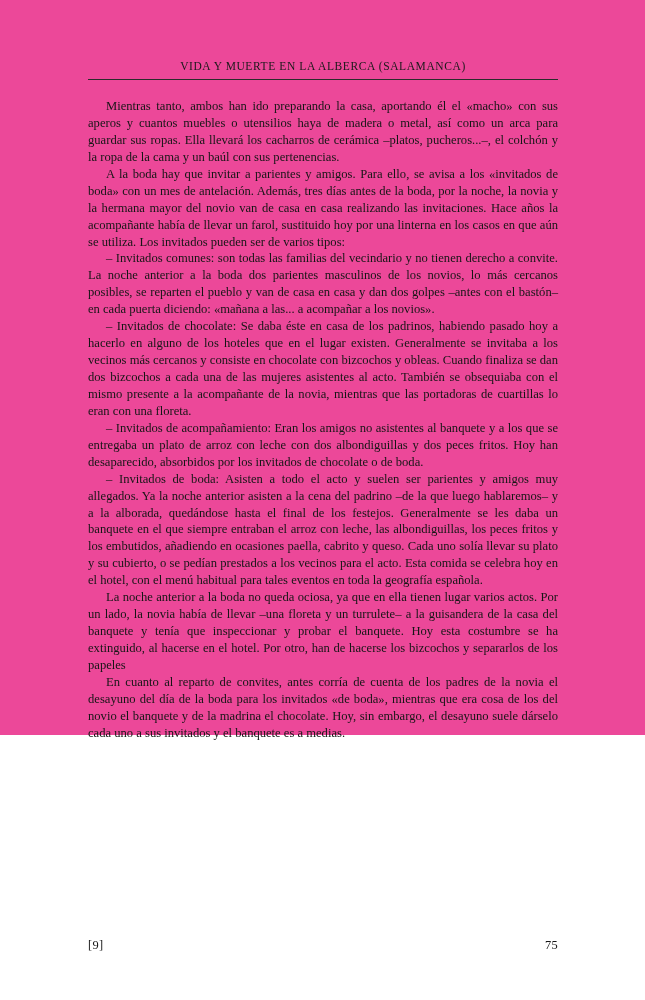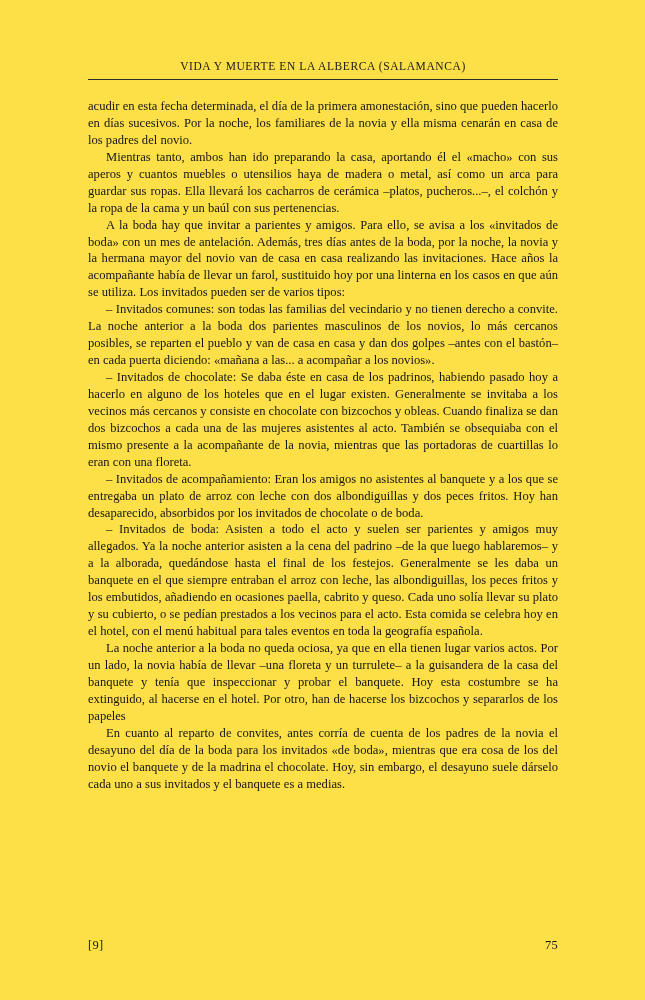--- a/index.html
+++ b/index.html
@@ -12,22 +12,22 @@
     height: 1000px;
     font-family: "Liberation Serif", serif;
     color: #1a1a1a;
     position: relative;
     overflow: hidden;
   }
   .page {
     position: absolute;
     left: 0; top: 0;
     width: 645px;
-    height: 1000px;
-    background: #fde047;
+    height: 735px;
+    background: #ec4899;
   }
   .content {
     position: absolute;
     left: 88px;
     top: 60px;
     width: 470px;
   }
   .running-head {
     text-align: center;
     font-size: 11.5px;
@@ -76,21 +76,20 @@
 <body>
 
 <div class="page">
 
   <div class="content">
 
     <div class="running-head">Vida y muerte en La Alberca (Salamanca)</div>
     <div class="head-rule"></div>
 
     <div class="body-text">
-      <p class="noindent">acudir en esta fecha determinada, el día de la primera amonestación, sino que pueden hacerlo en días sucesivos. Por la noche, los familiares de la novia y ella misma cenarán en casa de los padres del novio.</p>
       <p>Mientras tanto, ambos han ido preparando la casa, aportando él el «macho» con sus aperos y cuantos muebles o utensilios haya de madera o metal, así como un arca para guardar sus ropas. Ella llevará los cacharros de cerámica –platos, pucheros...–, el colchón y la ropa de la cama y un baúl con sus pertenencias.</p>
       <p>A la boda hay que invitar a parientes y amigos. Para ello, se avisa a los «invitados de boda» con un mes de antelación. Además, tres días antes de la boda, por la noche, la novia y la hermana mayor del novio van de casa en casa realizando las invitaciones. Hace años la acompañante había de llevar un farol, sustituido hoy por una linterna en los casos en que aún se utiliza. Los invitados pueden ser de varios tipos:</p>
       <p class="dashitem">– Invitados comunes: son todas las familias del vecindario y no tienen derecho a convite. La noche anterior a la boda dos parientes masculinos de los novios, lo más cercanos posibles, se reparten el pueblo y van de casa en casa y dan dos golpes –antes con el bastón– en cada puerta diciendo: «mañana a las... a acompañar a los novios».</p>
       <p class="dashitem">– Invitados de chocolate: Se daba éste en casa de los padrinos, habiendo pasado hoy a hacerlo en alguno de los hoteles que en el lugar existen. Generalmente se invitaba a los vecinos más cercanos y consiste en chocolate con bizcochos y obleas. Cuando finaliza se dan dos bizcochos a cada una de las mujeres asistentes al acto. También se obsequiaba con el mismo presente a la acompañante de la novia, mientras que las portadoras de cuartillas lo eran con una floreta.</p>
       <p class="dashitem">– Invitados de acompañamiento: Eran los amigos no asistentes al banquete y a los que se entregaba un plato de arroz con leche con dos albondiguillas y dos peces fritos. Hoy han desaparecido, absorbidos por los invitados de chocolate o de boda.</p>
       <p class="dashitem">– Invitados de boda: Asisten a todo el acto y suelen ser parientes y amigos muy allegados. Ya la noche anterior asisten a la cena del padrino –de la que luego hablaremos– y a la alborada, quedándose hasta el final de los festejos. Generalmente se les daba un banquete en el que siempre entraban el arroz con leche, las albondiguillas, los peces fritos y los embutidos, añadiendo en ocasiones paella, cabrito y queso. Cada uno solía llevar su plato y su cubierto, o se pedían prestados a los vecinos para el acto. Esta comida se celebra hoy en el hotel, con el menú habitual para tales eventos en toda la geografía española.</p>
       <p>La noche anterior a la boda no queda ociosa, ya que en ella tienen lugar varios actos. Por un lado, la novia había de llevar –una floreta y un turrulete– a la guisandera de la casa del banquete y tenía que inspeccionar y probar el banquete. Hoy esta costumbre se ha extinguido, al hacerse en el hotel. Por otro, han de hacerse los bizcochos y separarlos de los papeles</p>
       <p>En cuanto al reparto de convites, antes corría de cuenta de los padres de la novia el desayuno del día de la boda para los invitados «de boda», mientras que era cosa de los del novio el banquete y de la madrina el chocolate. Hoy, sin embargo, el desayuno suele dárselo cada uno a sus invitados y el banquete es a medias.</p>
     </div>
 

